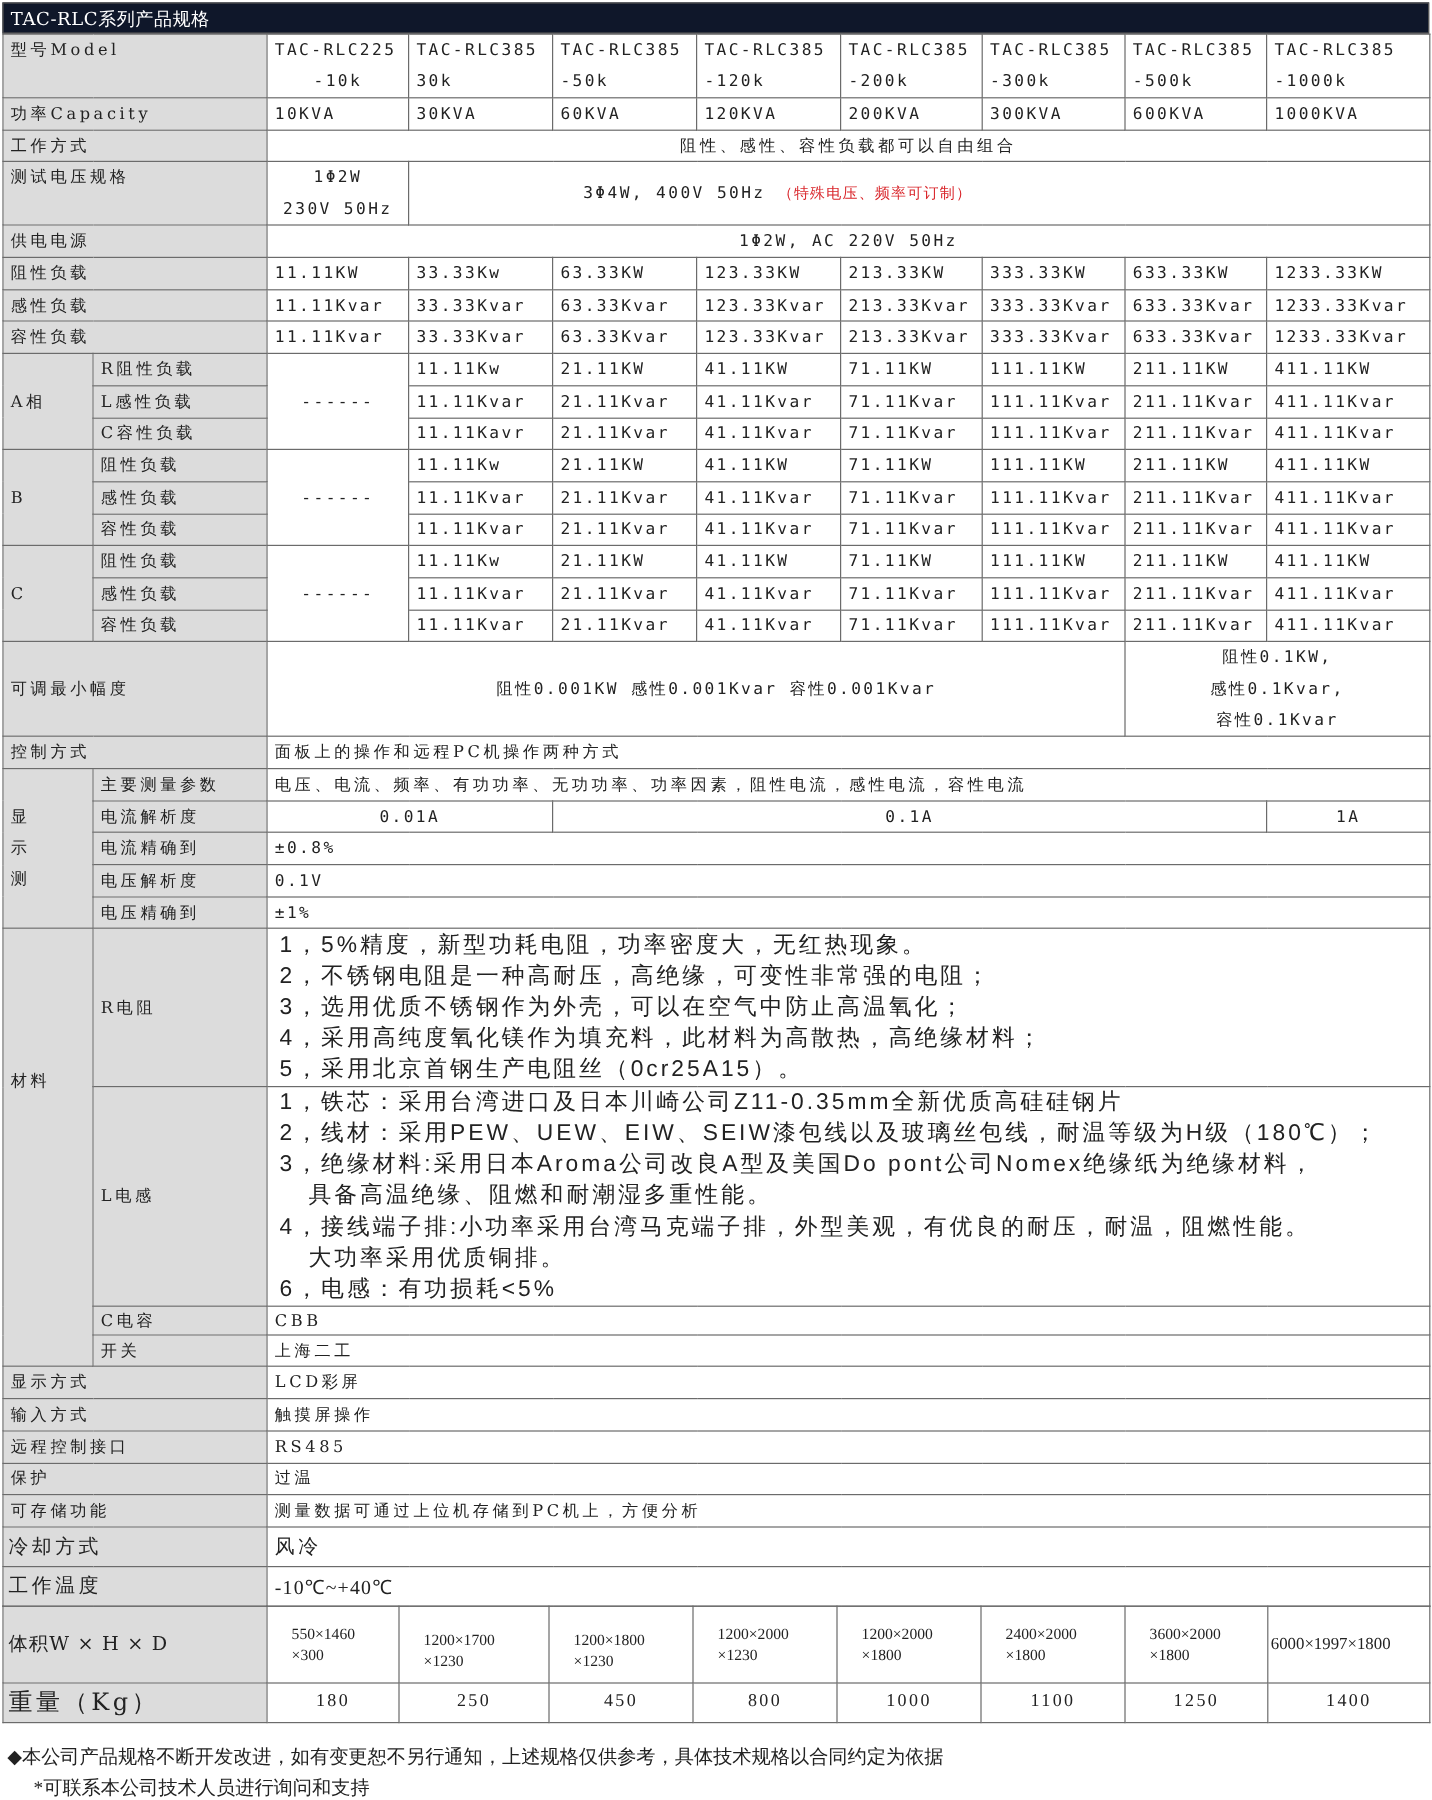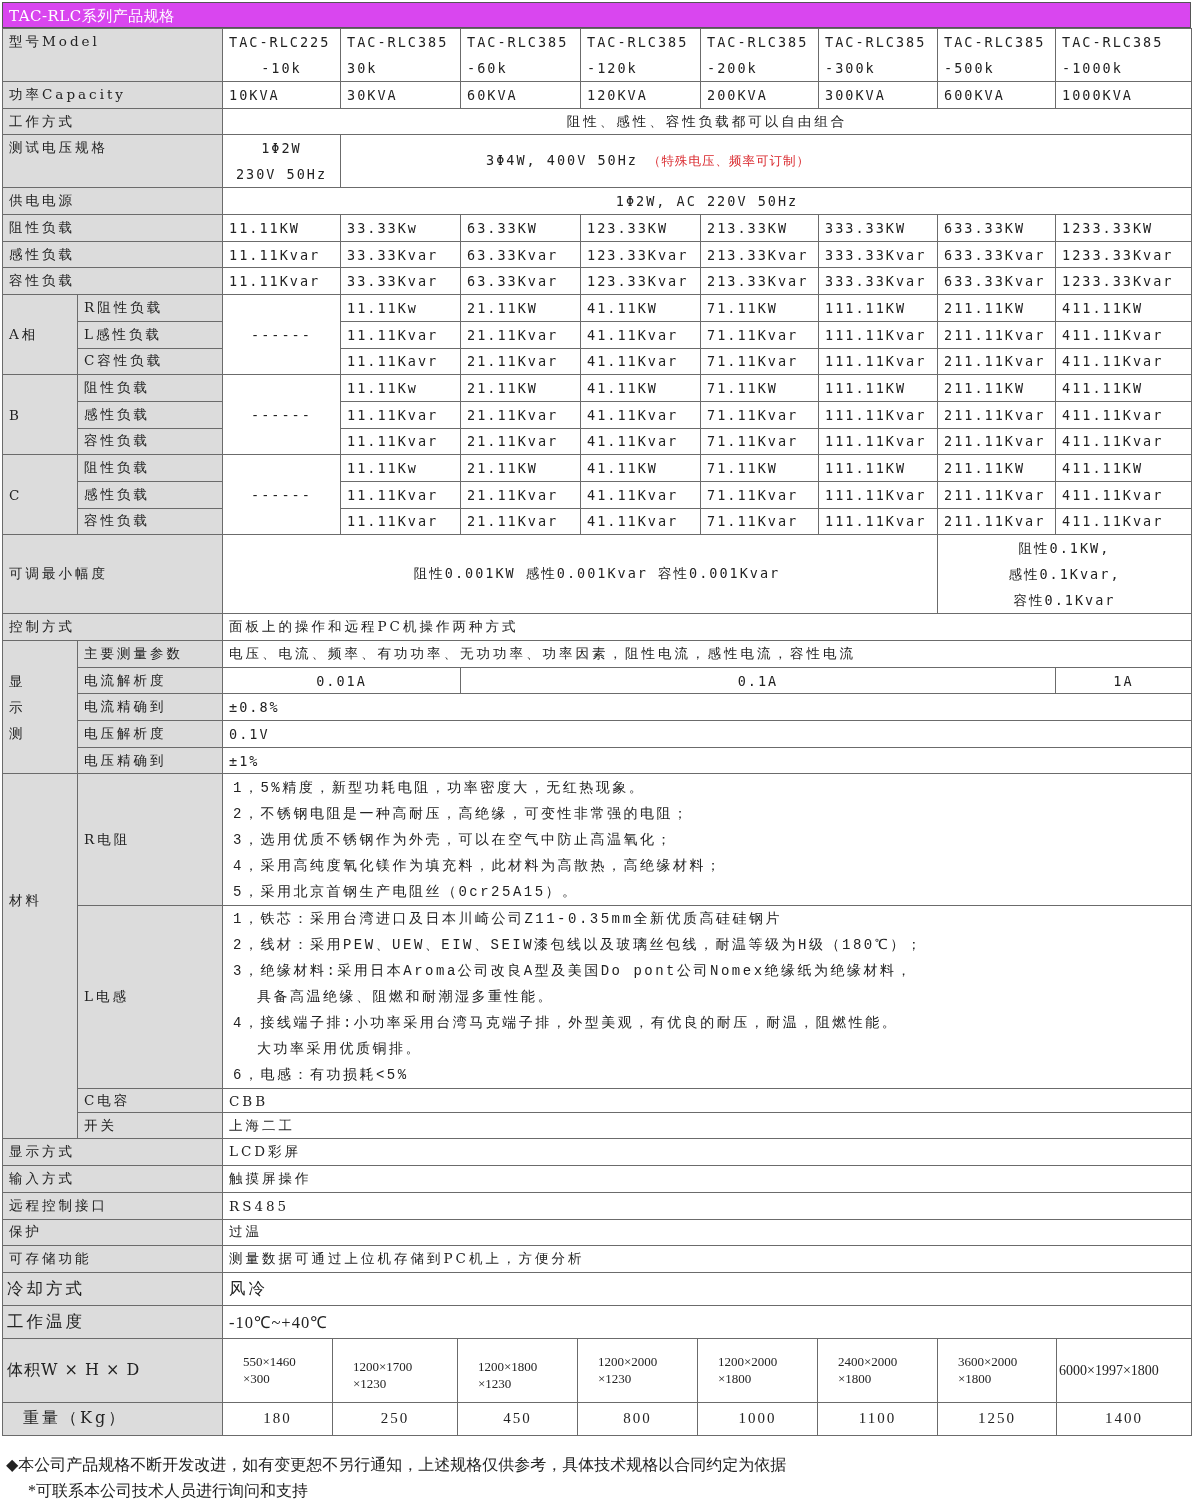--- a/index.html
+++ b/index.html
@@ -1,27 +1,27 @@
 <!DOCTYPE html>
 <html><head>
 <meta charset="utf-8">
 <style>
   * { box-sizing: border-box; margin: 0; padding: 0; }
   body { width: 1193px; height: 1500px; background: #ffffff; font-family: "DejaVu Serif", "Liberation Serif", serif; color: #222; position: relative; overflow: hidden; }
   .wrap { position: absolute; left: 2px; top: 2px; width: 1189px; }
-  .title-bar { height: 26px; background: #d946ef; color: #fff; font-size: 15px; line-height: 26px; padding-left: 6px; border: 1px solid #555; letter-spacing: 0.5px; }
+  .title-bar { height: 26px; background: #0f172a; color: #fff; font-size: 15px; line-height: 26px; padding-left: 6px; border: 1px solid #555; letter-spacing: 0.5px; }
   table { border-collapse: collapse; width: 1189px; table-layout: fixed; }
   td { border: 1.5px solid #6b6b6b; font-size: 13.5px; letter-spacing: 2px; padding: 0 6px; vertical-align: middle; white-space: nowrap; overflow: hidden; font-family: "DejaVu Sans Mono", "Liberation Mono", monospace; }
   td.lab { background: #dcdcdc; font-family: "DejaVu Serif", "Liberation Serif", serif; letter-spacing: 3px; }
   td.c { text-align: center; }
   td.cn { font-family: "DejaVu Serif", "Liberation Serif", serif; letter-spacing: 3px; }
   .r26 td { height: 26.7px; }
   .red { color: #d9262b; font-family: "DejaVu Serif", "Liberation Serif", serif; letter-spacing: 1px; font-size: 12.5px; text-align: center; }
   .model-line { display:block; line-height: 26px; }
-  .mat { font-family: Liberation Mono, monospace; font-size: 14px; letter-spacing: 2.5px; line-height: 26px; white-space: normal; padding-left: 10px; }
+  .mat { font-family: Liberation Sans, sans-serif; font-size: 19px; letter-spacing: 2.5px; line-height: 26px; white-space: normal; padding-left: 10px; }
   .mat div { white-space: nowrap; }
   .big td { font-size: 16.5px; }
   .dim { font-family: "Liberation Serif", serif; font-size: 13px; letter-spacing: 0; line-height: 17px; white-space: normal; padding: 0 4px 0 20px; }
   .wt { font-size: 15px; text-align: center; letter-spacing: 2px; font-family: Liberation Serif, serif; }
   .footer { position: absolute; left: 6px; top: 1452px; font-family: "Liberation Serif", "DejaVu Serif", serif; font-size: 16px; color: #222; line-height: 26px; }
 </style>
 </head>
 <body>
 
 <div class="wrap">
@@ -47,21 +47,21 @@
       <td>
             <span class="model-line">TAC-RLC225</span>
             <span class="model-line" style="text-align:center">-10k</span>
           </td>
       <td>
             <span class="model-line">TAC-RLC385</span>
             <span class="model-line">30k</span>
           </td>
       <td>
             <span class="model-line">TAC-RLC385</span>
-            <span class="model-line">-60k</span>
+            <span class="model-line">-50k</span>
           </td>
       <td>
             <span class="model-line">TAC-RLC385</span>
             <span class="model-line">-120k</span>
           </td>
       <td>
             <span class="model-line">TAC-RLC385</span>
             <span class="model-line">-200k</span>
           </td>
       <td>
@@ -390,21 +390,21 @@
           </td>
       <td class="dim">
             <div>3600×2000</div>
             <div>×1800</div>
           </td>
       <td class="dim" style="padding-left:2px;font-size:14px">
             <div>6000×1997×1800</div>
           </td>
     </tr>
     <tr style="height:33px">
-      <td class="lab" style="font-size:16px;padding-left:20px">重量（Kg）</td>
+      <td class="lab" style="font-size:20px;padding-left:4px">重量（Kg）</td>
       <td class="wt">180</td>
       <td class="wt">250</td>
       <td class="wt">450</td>
       <td class="wt">800</td>
       <td class="wt">1000</td>
       <td class="wt">1100</td>
       <td class="wt">1250</td>
       <td class="wt">1400</td>
     </tr>
   </tbody>

